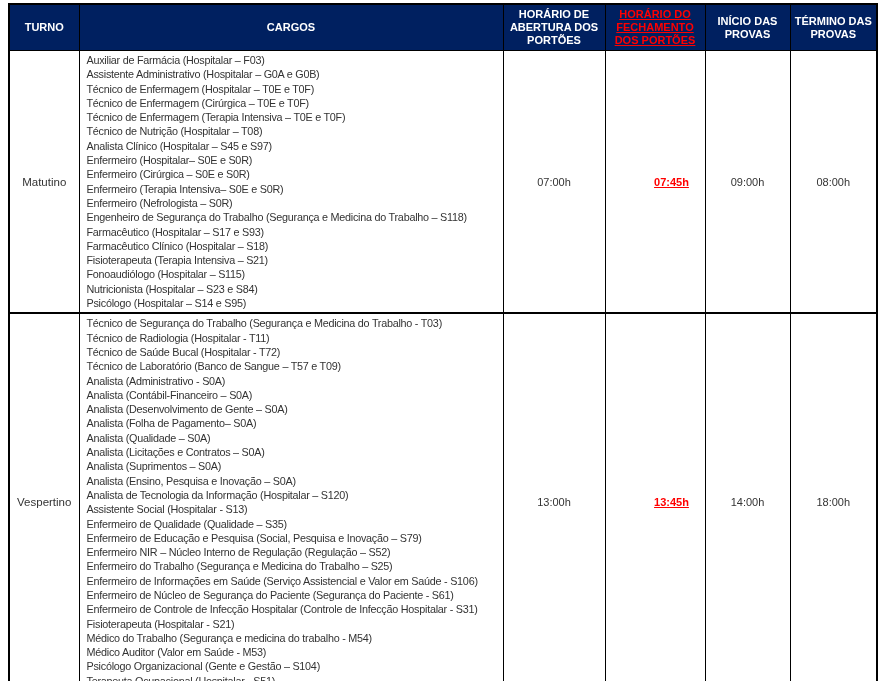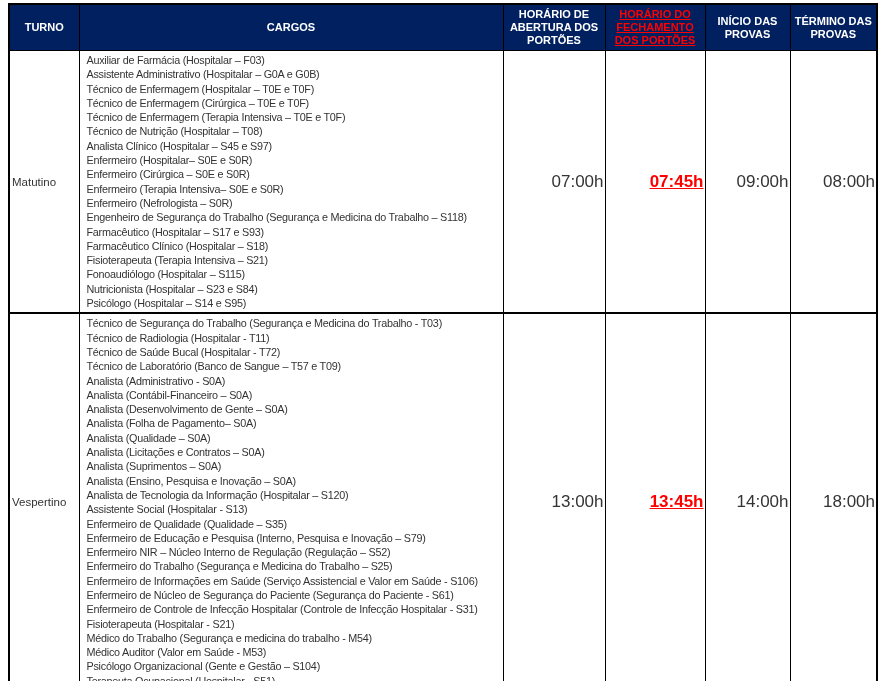--- a/index.html
+++ b/index.html
@@ -37,40 +37,41 @@
     padding: 2px 4px;
   }
   thead th.red-header {
     color: #FF0000;
     text-decoration: underline;
   }
   tr.body-row-1 { height: 260px; }
   tr.body-row-1 td { border-bottom: 2px solid #000; }
   tr.body-row-2 { height: 371px; }
   td.turno-cell {
+    text-align: center;
     vertical-align: middle;
     font-size: 11.5px;
     color: #333333;
     padding: 0 2px;
   }
   td.cargos-cell {
     vertical-align: middle;
     padding: 2px 6px 2px 7px;
   }
   .cargo-line {
     font-size: 10.8px;
     letter-spacing: -0.25px;
     line-height: 14.3px;
     color: #333333;
     white-space: nowrap;
   }
   td.time-cell {
-    text-align: right;
+    text-align: center;
     vertical-align: middle;
-    font-size: 17px;
+    font-size: 11px;
     color: #333333;
   }
   td.time-cell.red-time {
     color: #FF0000;
     font-weight: bold;
     text-decoration: underline;
     padding-left: 34px;
   }
 </style>
 </head>
@@ -135,21 +136,21 @@
             <div class="cargo-line">Analista (Contábil-Financeiro – S0A)</div>
             <div class="cargo-line">Analista (Desenvolvimento de Gente – S0A)</div>
             <div class="cargo-line">Analista (Folha de Pagamento– S0A)</div>
             <div class="cargo-line">Analista (Qualidade – S0A)</div>
             <div class="cargo-line">Analista (Licitações e Contratos – S0A)</div>
             <div class="cargo-line">Analista (Suprimentos – S0A)</div>
             <div class="cargo-line">Analista (Ensino, Pesquisa e Inovação – S0A)</div>
             <div class="cargo-line">Analista de Tecnologia da Informação (Hospitalar – S120)</div>
             <div class="cargo-line">Assistente Social (Hospitalar - S13)</div>
             <div class="cargo-line">Enfermeiro de Qualidade (Qualidade – S35)</div>
-            <div class="cargo-line">Enfermeiro de Educação e Pesquisa (Interno, Pesquisa e Inovação – S79)</div>
+            <div class="cargo-line">Enfermeiro de Educação e Pesquisa (Social, Pesquisa e Inovação – S79)</div>
             <div class="cargo-line">Enfermeiro NIR – Núcleo Interno de Regulação (Regulação – S52)</div>
             <div class="cargo-line">Enfermeiro do Trabalho (Segurança e Medicina do Trabalho – S25)</div>
             <div class="cargo-line">Enfermeiro de Informações em Saúde (Serviço Assistencial e Valor em Saúde - S106)</div>
             <div class="cargo-line">Enfermeiro de Núcleo de Segurança do Paciente (Segurança do Paciente - S61)</div>
             <div class="cargo-line">Enfermeiro de Controle de Infecção Hospitalar (Controle de Infecção Hospitalar - S31)</div>
             <div class="cargo-line">Fisioterapeuta (Hospitalar - S21)</div>
             <div class="cargo-line">Médico do Trabalho (Segurança e medicina do trabalho - M54)</div>
             <div class="cargo-line">Médico Auditor (Valor em Saúde - M53)</div>
             <div class="cargo-line">Psicólogo Organizacional (Gente e Gestão – S104)</div>
             <div class="cargo-line">Terapeuta Ocupacional (Hospitalar - S51)</div>

